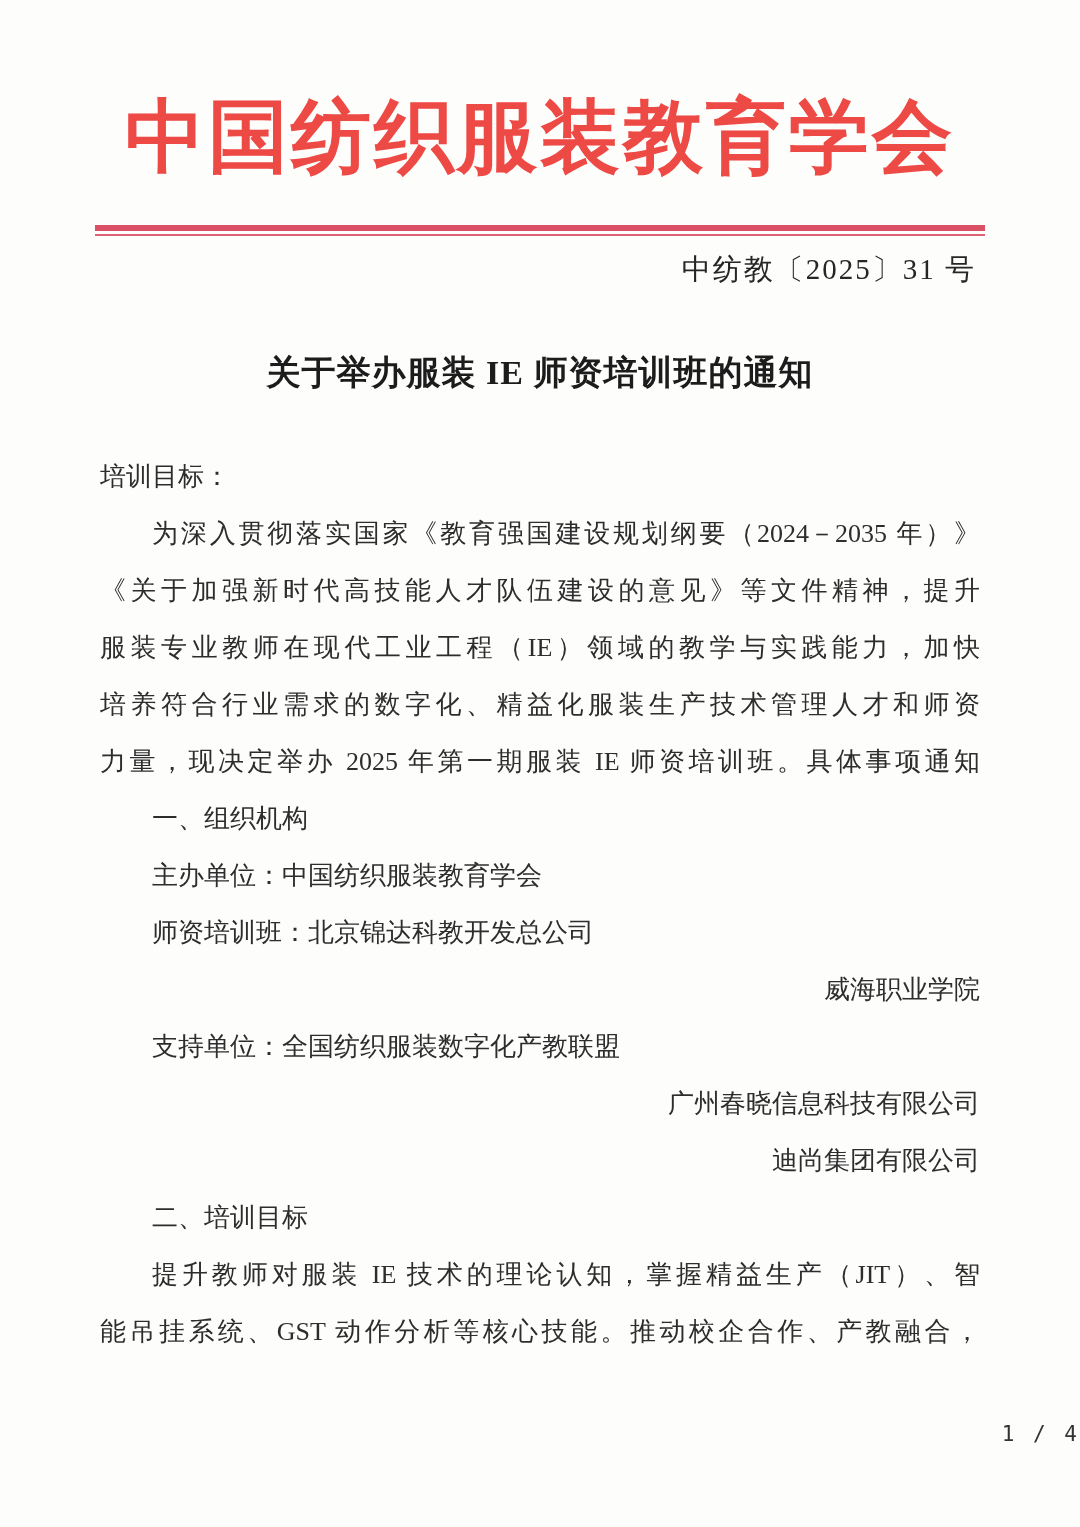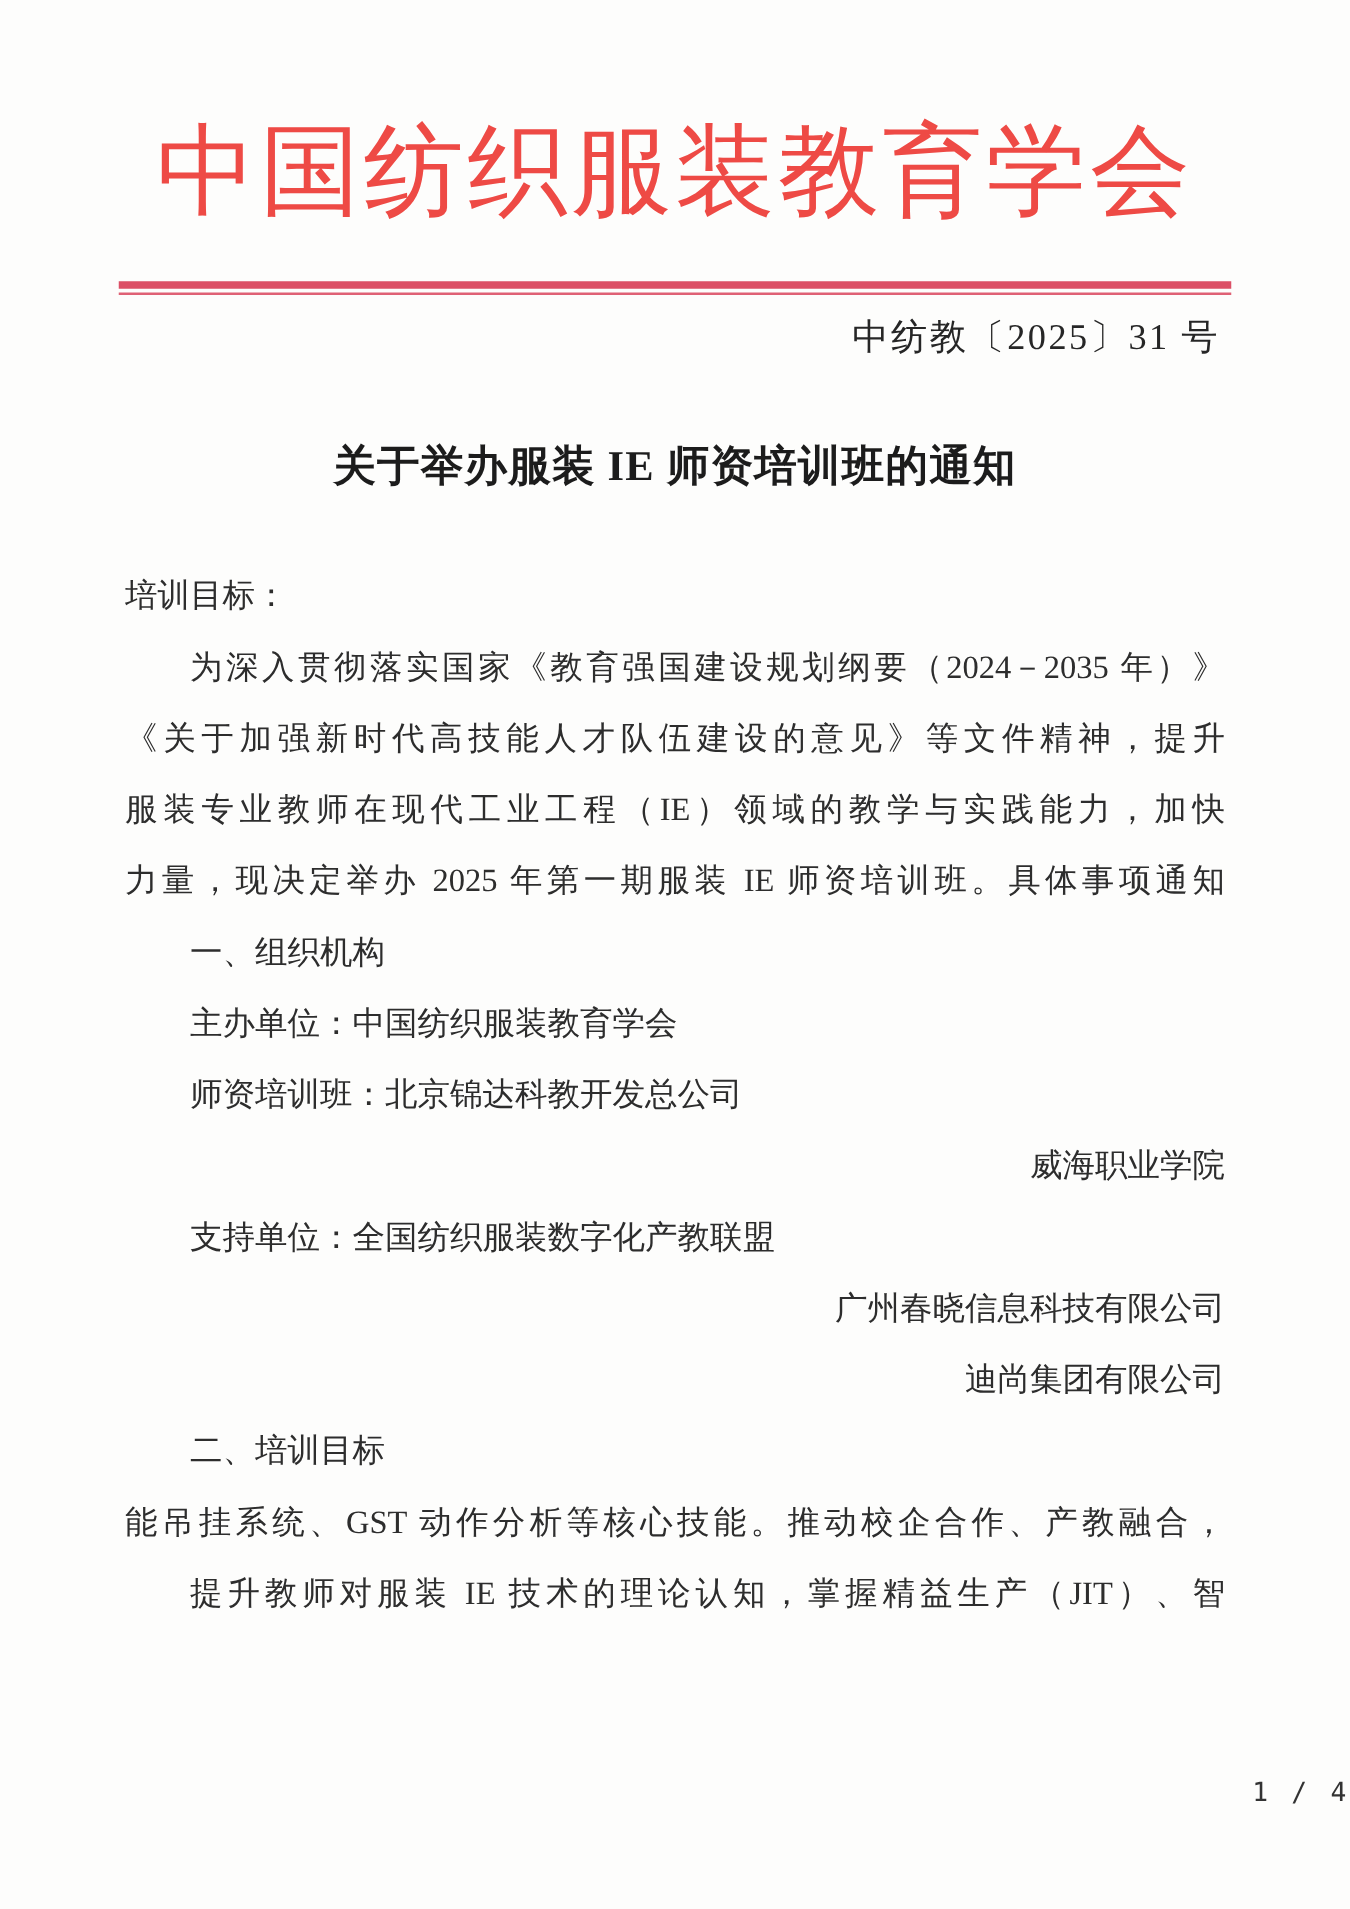--- a/index.html
+++ b/index.html
@@ -12,21 +12,21 @@
   .page{
     position:relative;
     width:1080px;height:1527px;
     background:#fdfdfc;
     overflow:hidden;
     font-family:"Liberation Serif","DejaVu Serif",serif;
   }
   .letterhead{
     position:absolute;top:84px;left:0;right:0;
     text-align:center;
-    font-size:80px;font-weight:normal;
+    font-size:80px;font-weight:bold;
     letter-spacing:3px;
     color:var(--header-red);
     white-space:nowrap;
   }
   .rule{position:absolute;top:225px;left:95px;right:95px;}
   .rule-thick{height:6px;background:var(--rule-red);}
   .rule-thin{height:2px;background:var(--rule-red);margin-top:3px;opacity:.9;}
   .doc-number{
     position:absolute;top:250px;right:104px;
     font-size:29px;color:#262626;
@@ -74,28 +74,29 @@
 
   <div class="doc-number">中纺教〔2025〕31 号</div>
 
   <div class="title">关于举办服装 IE 师资培训班的通知</div>
 
   <div class="body-text">
     <div class="line">培训目标：</div>
     <div class="line indent just">为深入贯彻落实国家《教育强国建设规划纲要（2024－2035 年）》</div>
     <div class="line just">《关于加强新时代高技能人才队伍建设的意见》等文件精神，提升</div>
     <div class="line just">服装专业教师在现代工业工程（IE）领域的教学与实践能力，加快</div>
+    <div class="line just">培养符合行业需求的数字化、精益化服装生产技术管理人才和师资</div>
     <div class="line just">力量，现决定举办 2025 年第一期服装 IE 师资培训班。具体事项通知</div>
     <div class="line indent">一、组织机构</div>
     <div class="line indent">主办单位：中国纺织服装教育学会</div>
     <div class="line indent">师资培训班：北京锦达科教开发总公司</div>
     <div class="line hang">威海职业学院</div>
     <div class="line indent">支持单位：全国纺织服装数字化产教联盟</div>
     <div class="line hang">广州春晓信息科技有限公司</div>
     <div class="line hang">迪尚集团有限公司</div>
     <div class="line indent">二、培训目标</div>
+    <div class="line indent just">提升教师对服装 IE 技术的理论认知，掌握精益生产（JIT）、智</div>
     <div class="line just">能吊挂系统、GST 动作分析等核心技能。推动校企合作、产教融合，</div>
-    <div class="line indent just">提升教师对服装 IE 技术的理论认知，掌握精益生产（JIT）、智</div>
   </div>
 
   <div class="footer">1 / 4</div>
 
 </div>
 
 </body></html>

